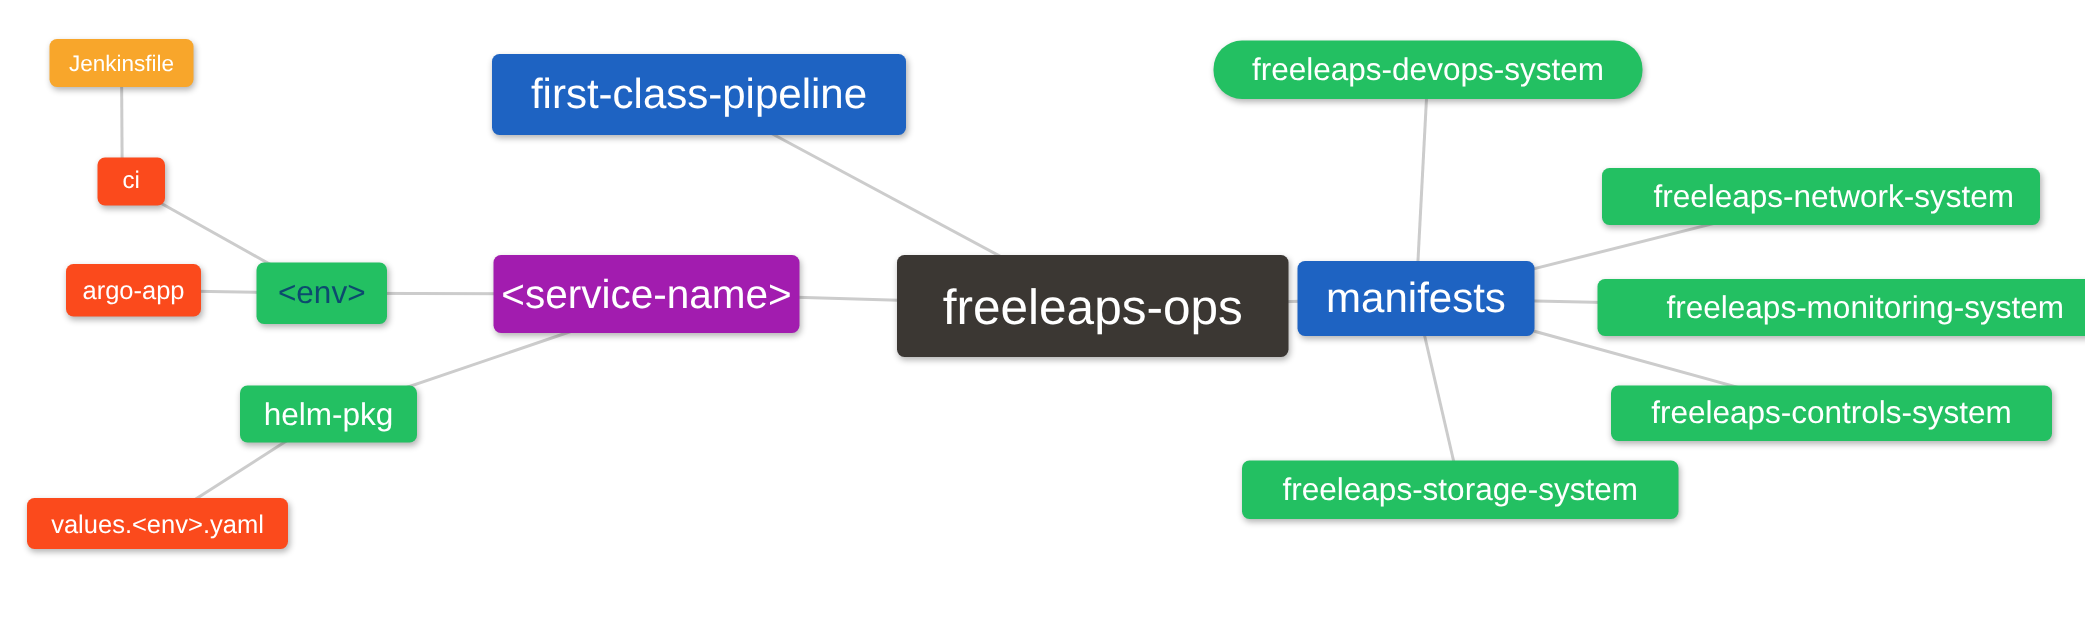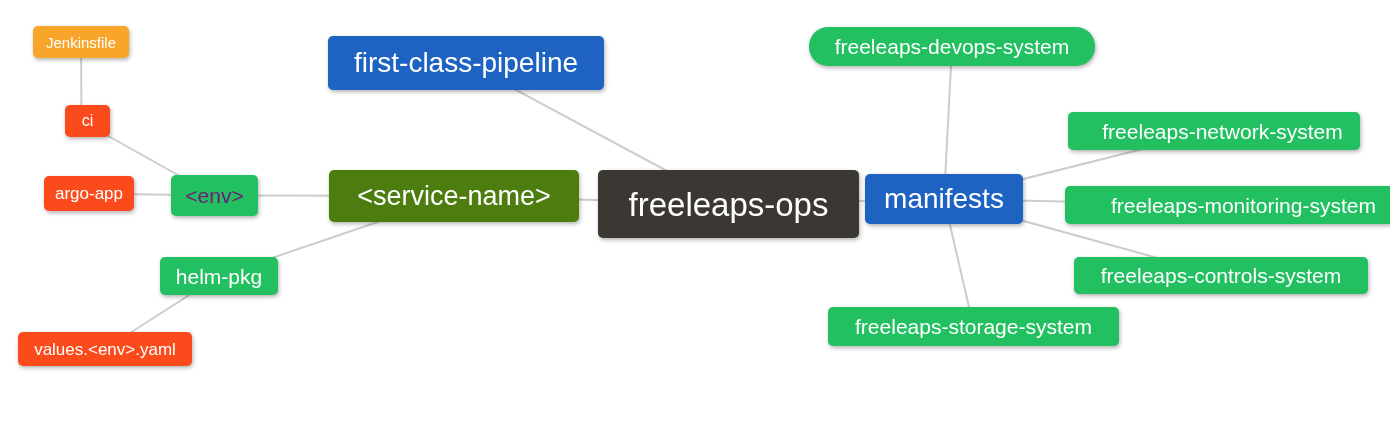--- a/index.html
+++ b/index.html
@@ -54,25 +54,25 @@
       <line x1="715.5" y1="204" x2="931" y2="199" stroke="#cccccc" stroke-width="2"></line>
       <line x1="931" y1="199" x2="939" y2="46.5" stroke="#cccccc" stroke-width="2"></line>
       <line x1="931" y1="199" x2="1201" y2="131" stroke="#cccccc" stroke-width="2"></line>
       <line x1="931" y1="199" x2="1212.5" y2="205" stroke="#cccccc" stroke-width="2"></line>
       <line x1="931" y1="199" x2="1208" y2="275.5" stroke="#cccccc" stroke-width="2"></line>
       <line x1="931" y1="199" x2="960.5" y2="326.5" stroke="#cccccc" stroke-width="2"></line>
     </svg>
 <div class="node" style="left: 20px; top: 26px; width: 96px; height: 32px; font-size: 15px; background: rgb(248, 166, 43); color: rgb(255, 255, 255);">Jenkinsfile</div>
     <div class="node" style="left: 52px; top: 105px; width: 45px; height: 32px; font-size: 16px; background: rgb(251, 74, 28); color: rgb(255, 255, 255);">ci</div>
     <div class="node" style="left: 31px; top: 176px; width: 90px; height: 35px; font-size: 17px; background: rgb(251, 74, 28); color: rgb(255, 255, 255); text-align: center;">argo-app</div>
-    <div class="node" style="left: 158px; top: 175px; width: 87px; height: 41px; font-size: 21px; background: rgb(35, 192, 98); color: #701a75;">&lt;env&gt;</div>
+    <div class="node" style="left: 158px; top: 175px; width: 87px; height: 41px; font-size: 21px; background: rgb(35, 192, 98); color: #0c4a6e;">&lt;env&gt;</div>
     <div class="node" style="left: 147px; top: 257px; width: 118px; height: 38px; font-size: 21px; background: rgb(35, 192, 98); color: rgb(255, 255, 255);">helm-pkg</div>
     <div class="node" style="left: 5px; top: 332px; width: 174px; height: 34px; font-size: 17px; background: rgb(251, 74, 28); color: rgb(255, 255, 255);">values.&lt;env&gt;.yaml</div>
     <div class="node" style="left: 315px; top: 36px; width: 276px; height: 54px; font-size: 28px; background: rgb(30, 99, 194); color: rgb(255, 255, 255);">first-class-pipeline</div>
-    <div class="node" style="left: 316px; top: 170px; width: 250px; height: 52px; font-size: 27px; background: #4d7c0f; color: rgb(255, 255, 255);">&lt;service-name&gt;</div>
+    <div class="node" style="left: 316px; top: 170px; width: 204px; height: 52px; font-size: 27px; background: #a21caf; color: rgb(255, 255, 255);">&lt;service-name&gt;</div>
     <div class="node" style="left: 585px; top: 170px; width: 261px; height: 68px; font-size: 33px; background: rgb(59, 55, 51); color: rgb(255, 255, 255);">freeleaps-ops</div>
     <div class="node" style="left: 852px; top: 174px; width: 158px; height: 50px; font-size: 28px; background: rgb(30, 99, 194); color: rgb(255, 255, 255);">manifests</div>
     <div class="node" style="left: 796px; top: 27px; width: 286px; height: 39px; font-size: 21px; background: rgb(35, 192, 98); color: rgb(255, 255, 255); border-radius: 19px;">freeleaps-devops-system</div>
     <div class="node" style="left: 1055px; top: 112px; width: 292px; height: 38px; font-size: 21px; background: rgb(35, 192, 98); color: rgb(255, 255, 255); padding-left: 17px;">freeleaps-network-system</div>
     <div class="node" style="left: 1052px; top: 186px; width: 357px; height: 38px; font-size: 21px; background: rgb(35, 192, 98); color: rgb(255, 255, 255);">freeleaps-monitoring-system</div>
     <div class="node" style="left: 1061px; top: 257px; width: 294px; height: 37px; font-size: 21px; background: rgb(35, 192, 98); color: rgb(255, 255, 255);">freeleaps-controls-system</div>
     <div class="node" style="left: 815px; top: 307px; width: 291px; height: 39px; font-size: 21px; background: rgb(35, 192, 98); color: rgb(255, 255, 255);">freeleaps-storage-system</div>
   </div>
 
 </body></html>

